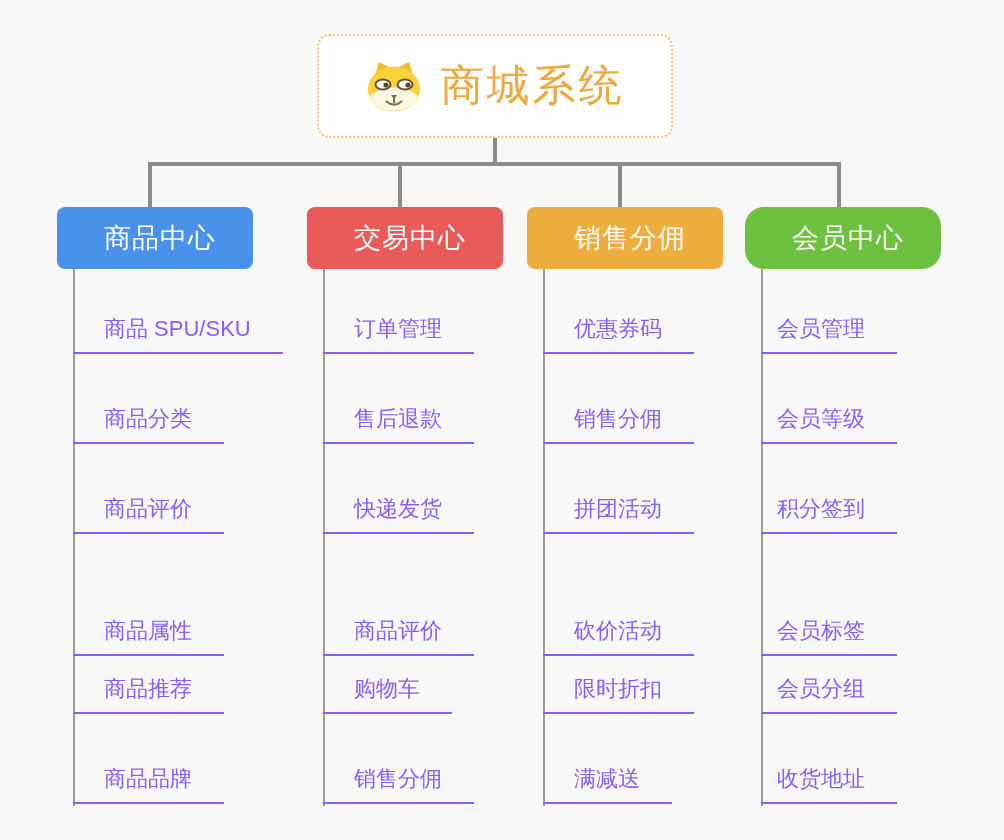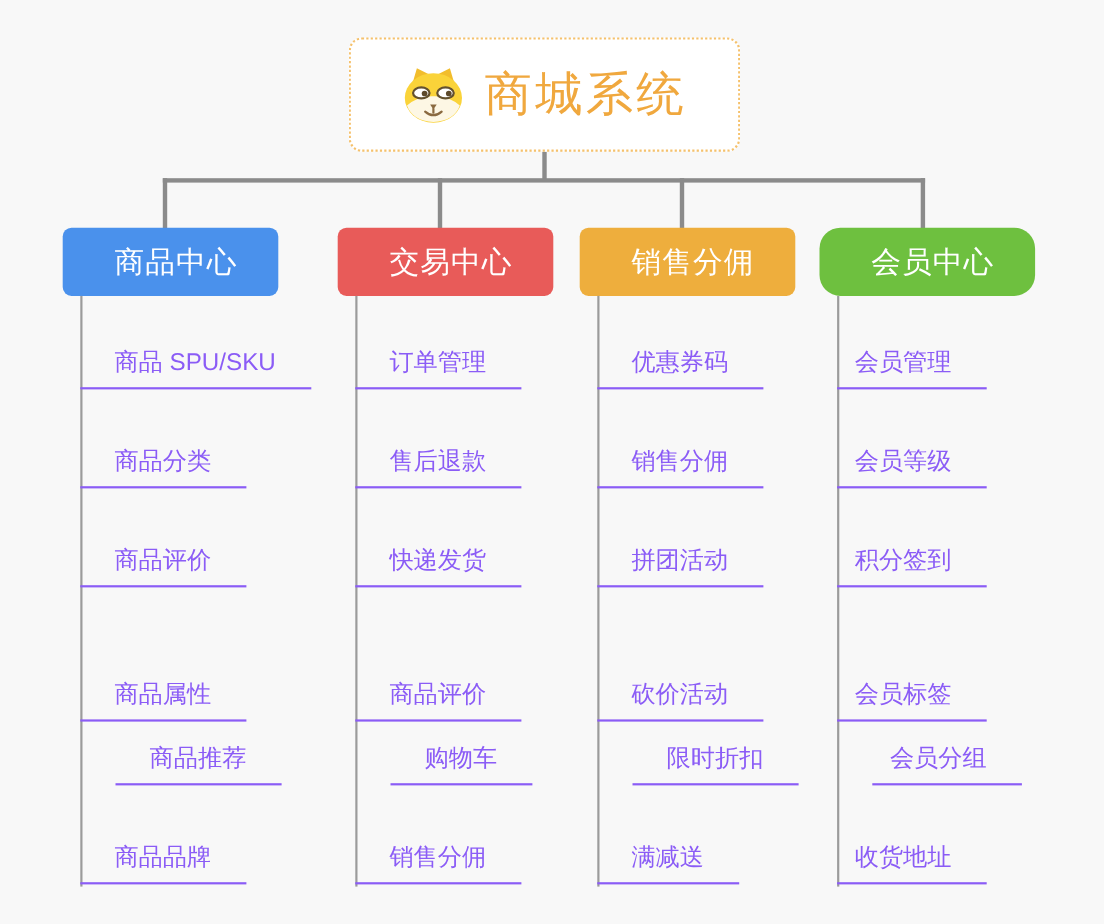--- a/index.html
+++ b/index.html
@@ -88,21 +88,21 @@
     cursor: default;
   }
   .lcol-0 { left: 73px; }
   .lcol-1 { left: 323px; }
   .lcol-2 { left: 543px; }
   .lcol-3 { left: 761px; padding-left: 16px; }
   .row-0 { top: 314px; }
   .row-1 { top: 404px; }
   .row-2 { top: 494px; }
   .row-3 { top: 616px; }
-  .row-4 { top: 674px; margin-left: 32px; }
+  .row-4 { top: 674px; }
   .row-5 { top: 764px; }
 </style>
 </head>
 <body>
 
 <div class="canvas">
 
   <div class="conn conn-root-stub"></div>
   <div class="conn conn-bus"></div>
   <div class="conn conn-stub stub-0"></div>

